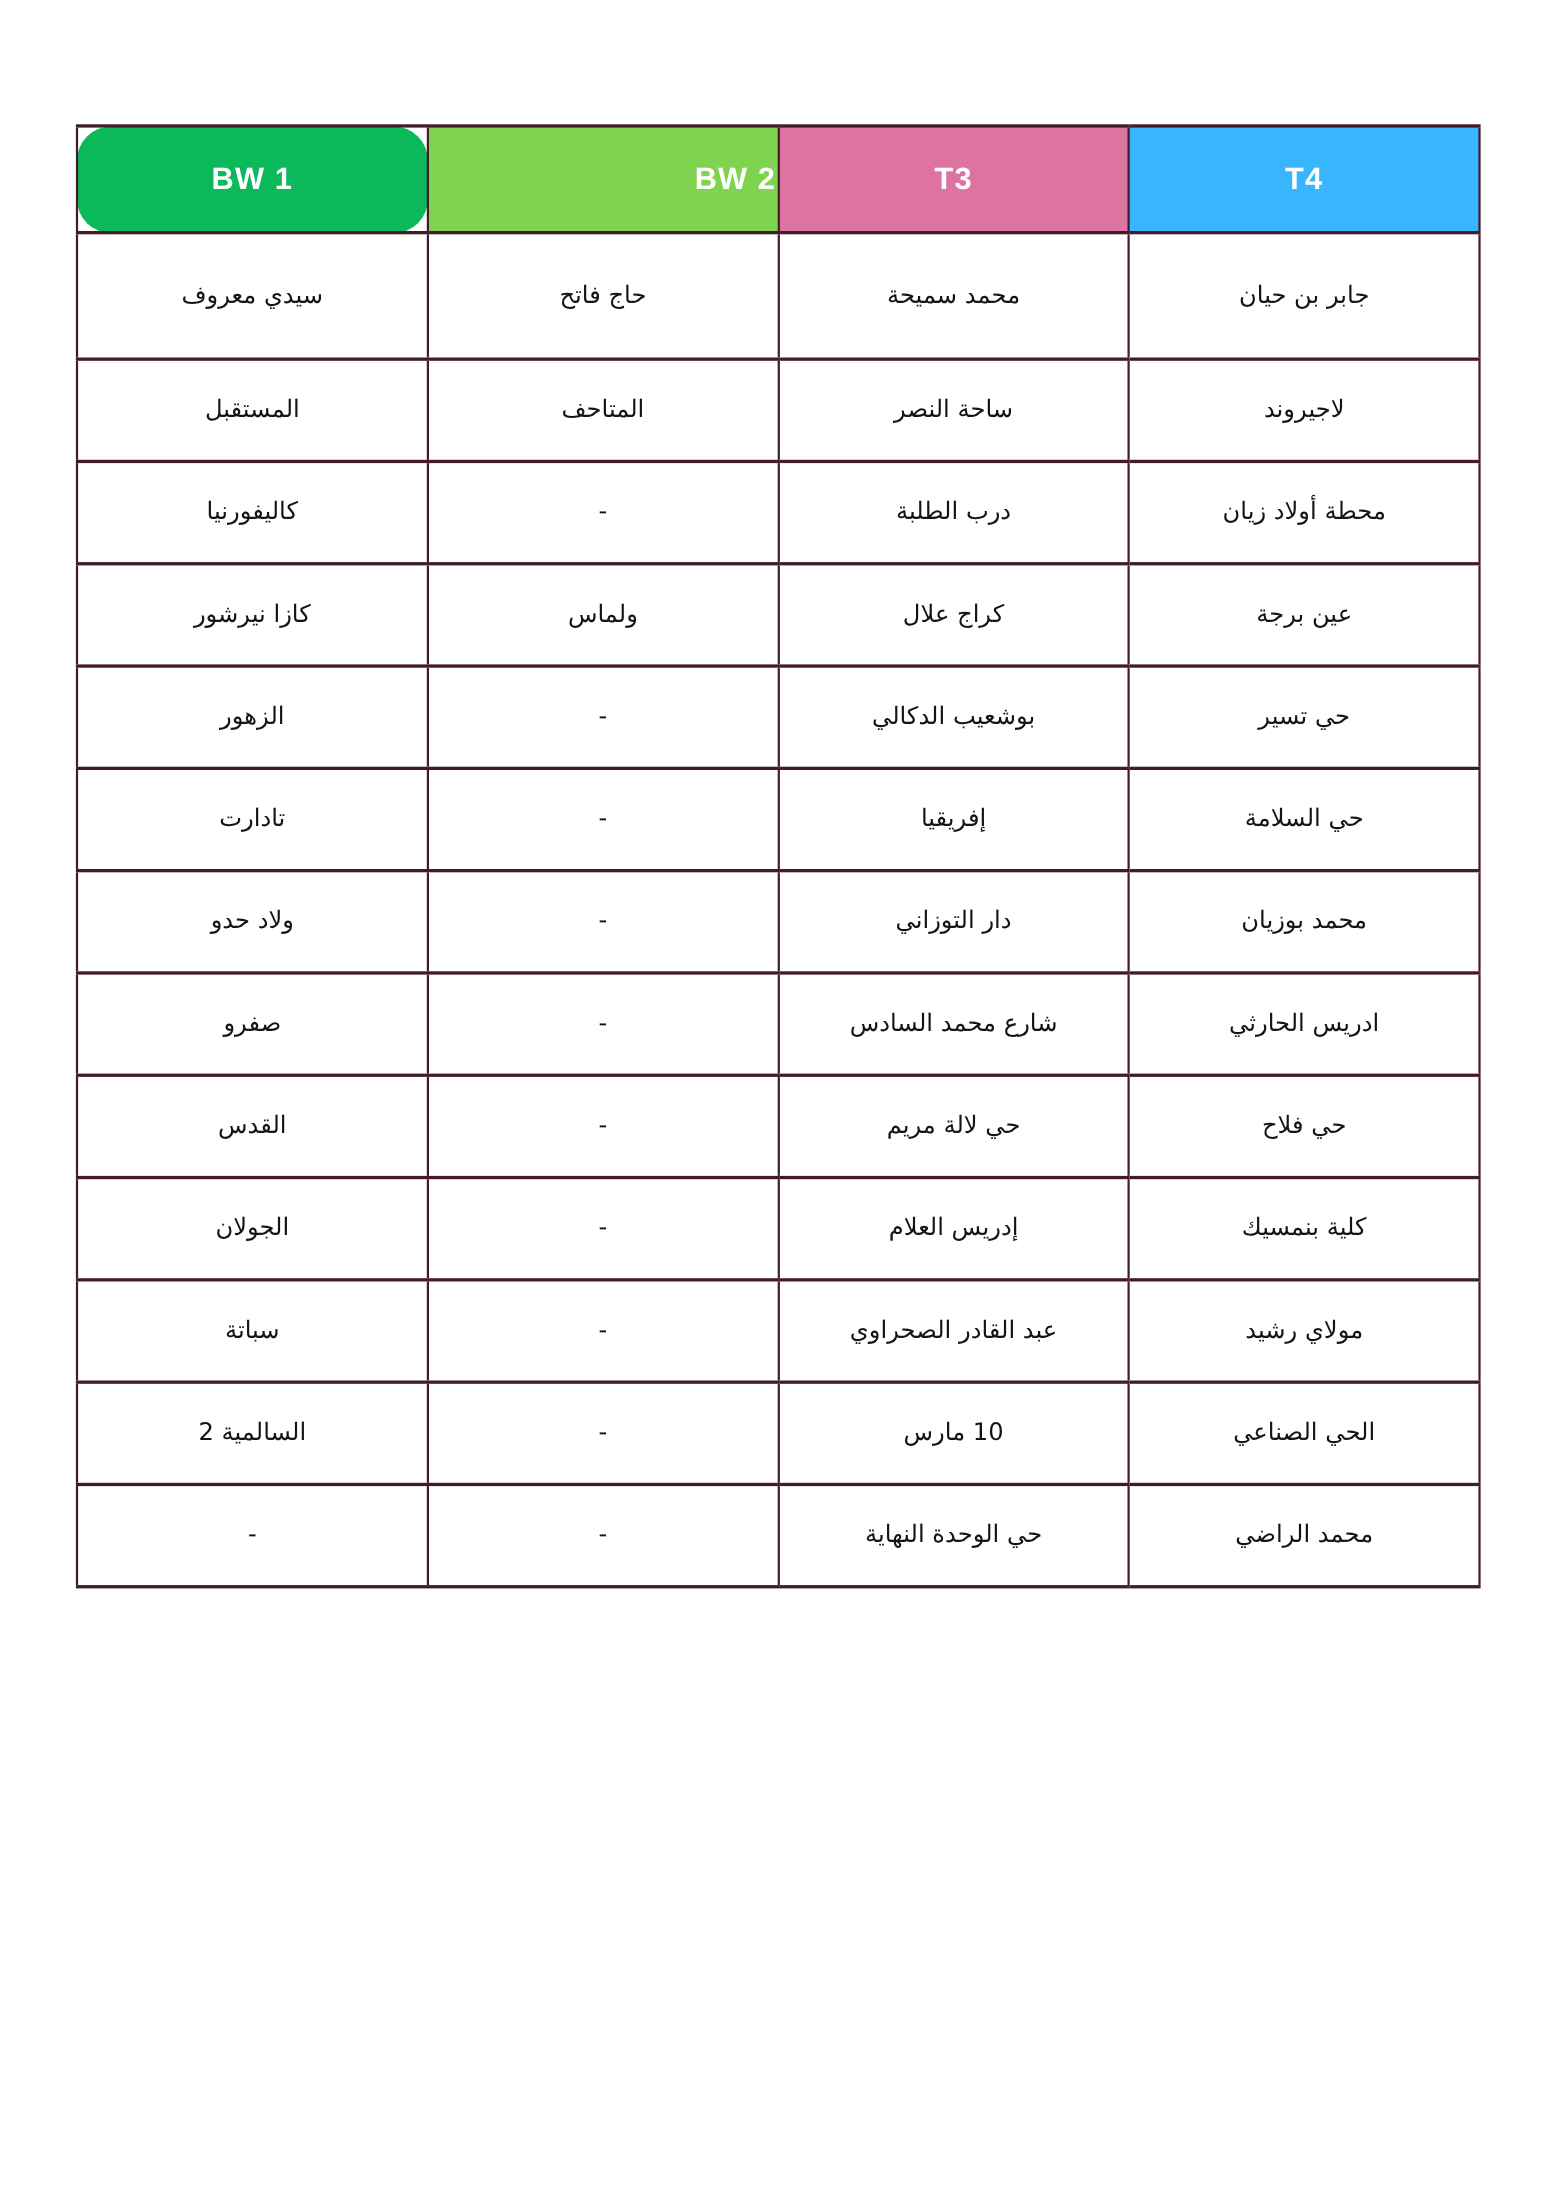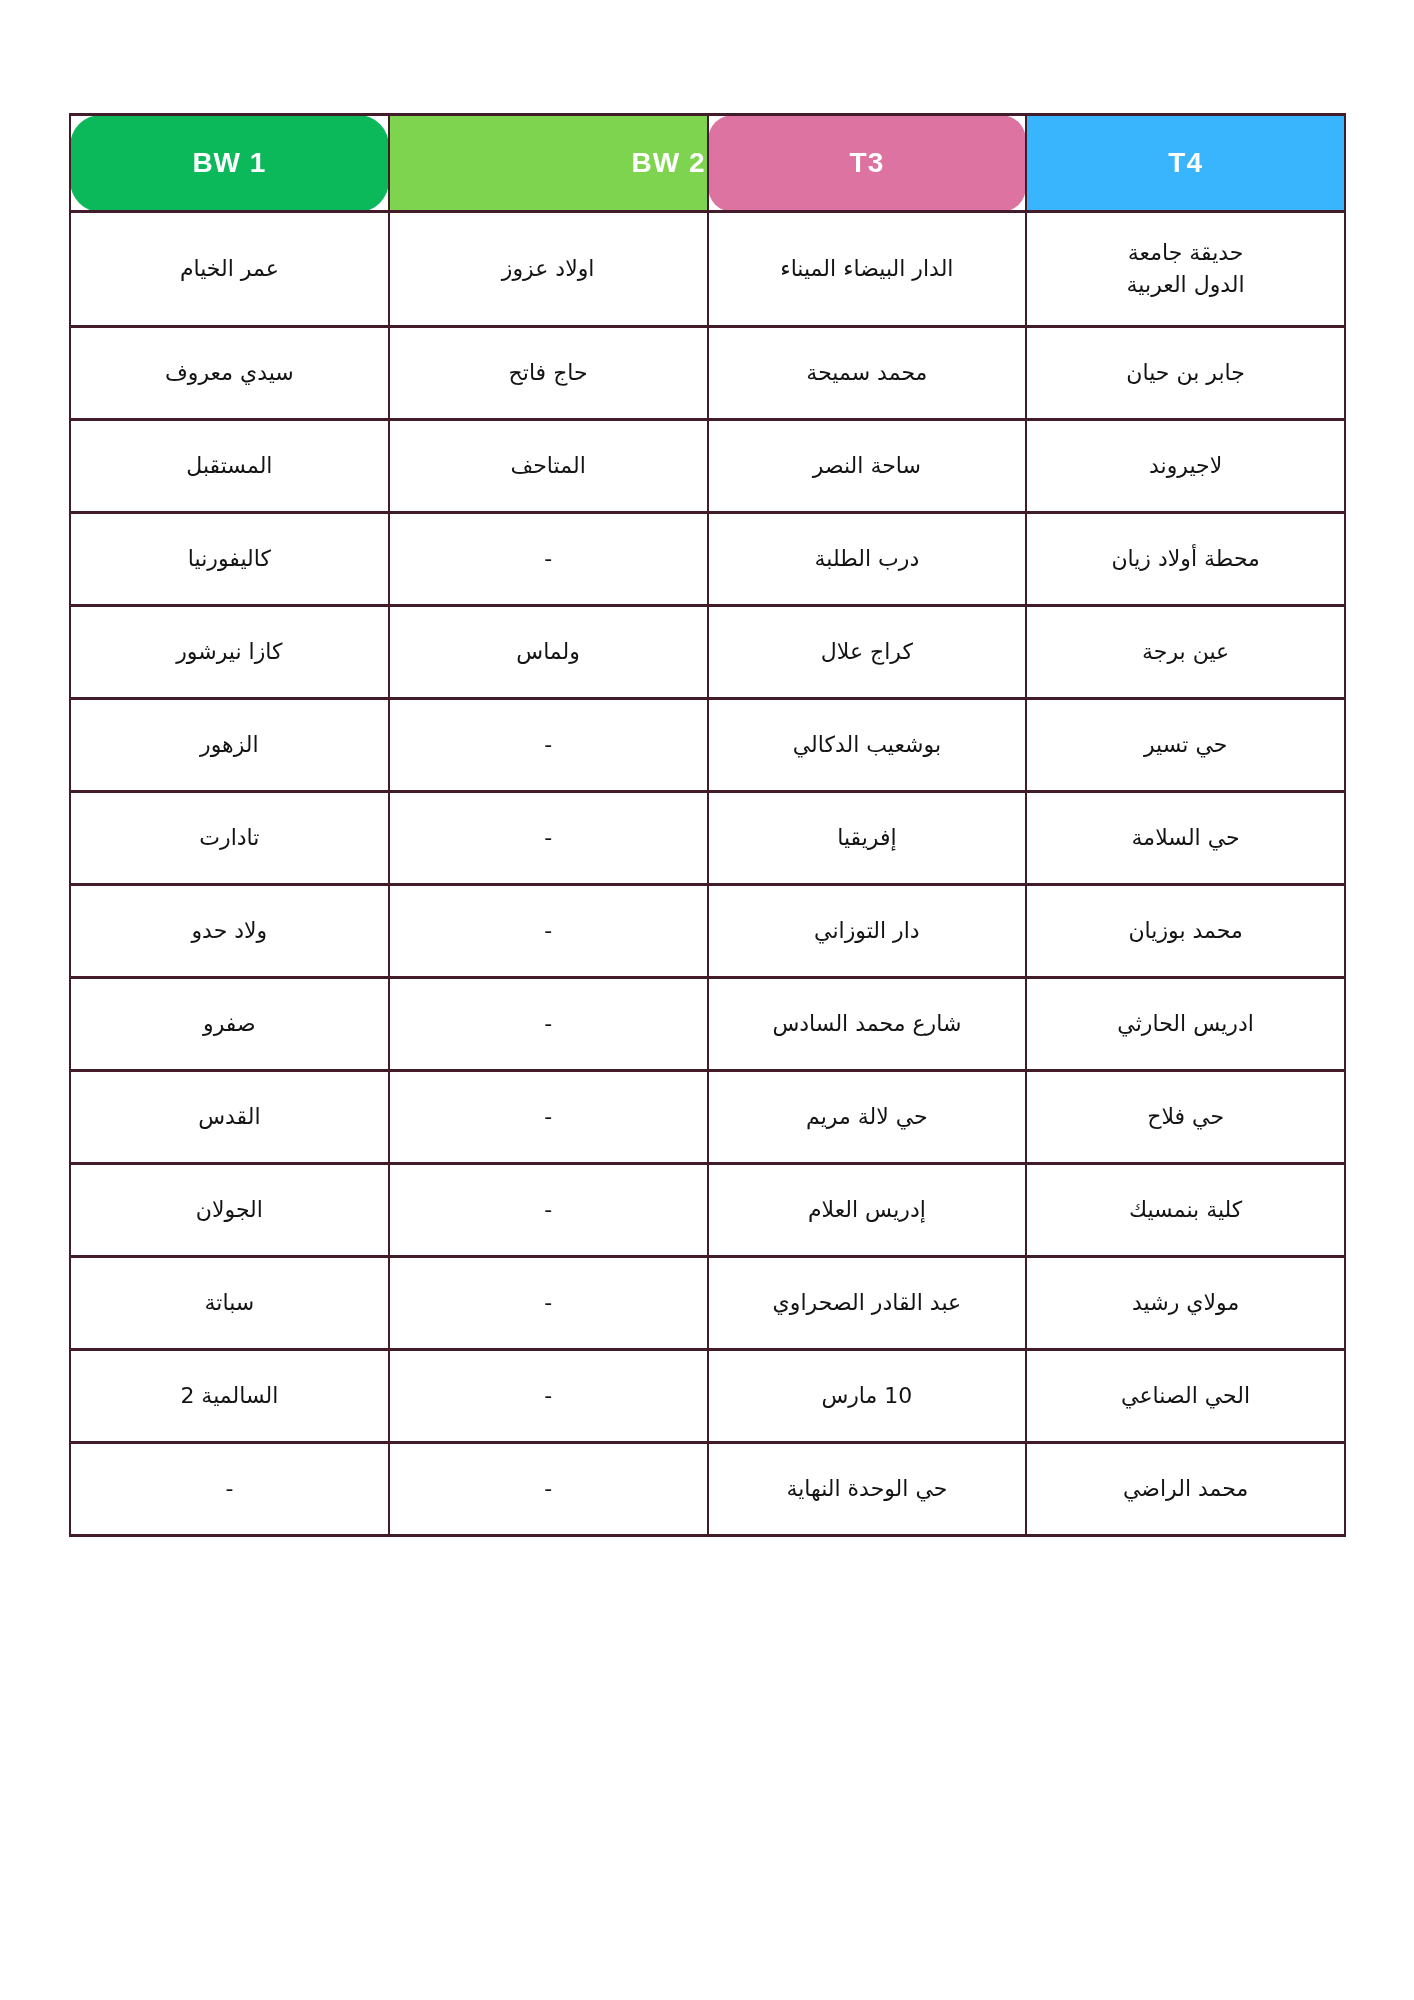--- a/index.html
+++ b/index.html
@@ -56,32 +56,25 @@
 </style>
 </head>
 <body>
 
 <div class="table-wrap">
   <table class="stations">
     <thead>
       <tr>
         <th style="background: rgb(11, 184, 90); border-radius: 31px;">BW 1</th>
         <th style="background: rgb(126, 212, 79); text-align: right;">BW 2</th>
-        <th style="background: rgb(220, 115, 160); border-radius: 25px;">T3</th>
+        <th style="background: rgb(220, 115, 160);">T3</th>
         <th style="background: rgb(56, 181, 253); margin-top: 20px;">T4</th>
       </tr>
     </thead>
     <tbody>
-        <tr>
-          <td>عمر الخيام</td>
-          <td>اولاد عزوز</td>
-          <td>الدار البيضاء الميناء</td>
-          <td>حديقة جامعة
-الدول العربية</td>
-        </tr>
         <tr>
           <td>سيدي معروف</td>
           <td>حاج فاتح</td>
           <td>محمد سميحة</td>
           <td>جابر بن حيان</td>
         </tr>
         <tr>
           <td>المستقبل</td>
           <td>المتاحف</td>
           <td>ساحة النصر</td>

